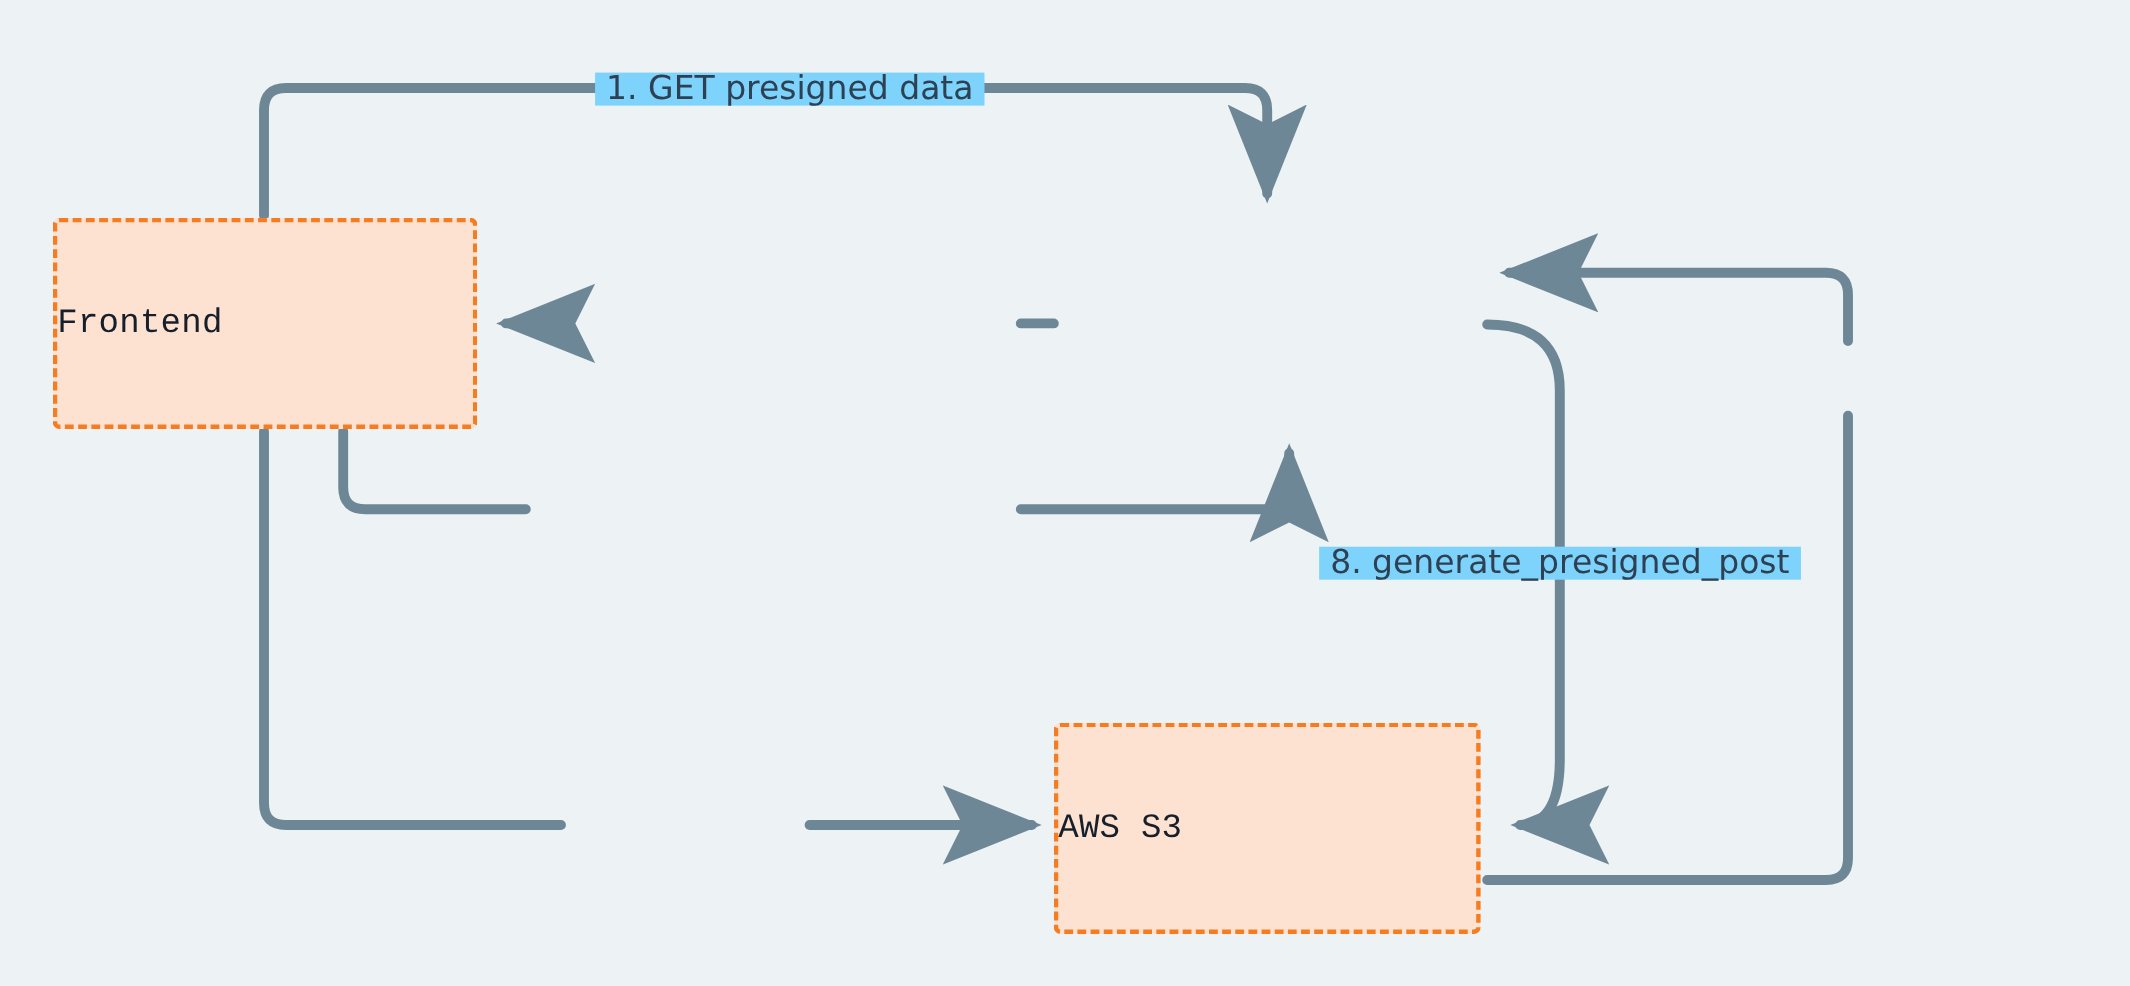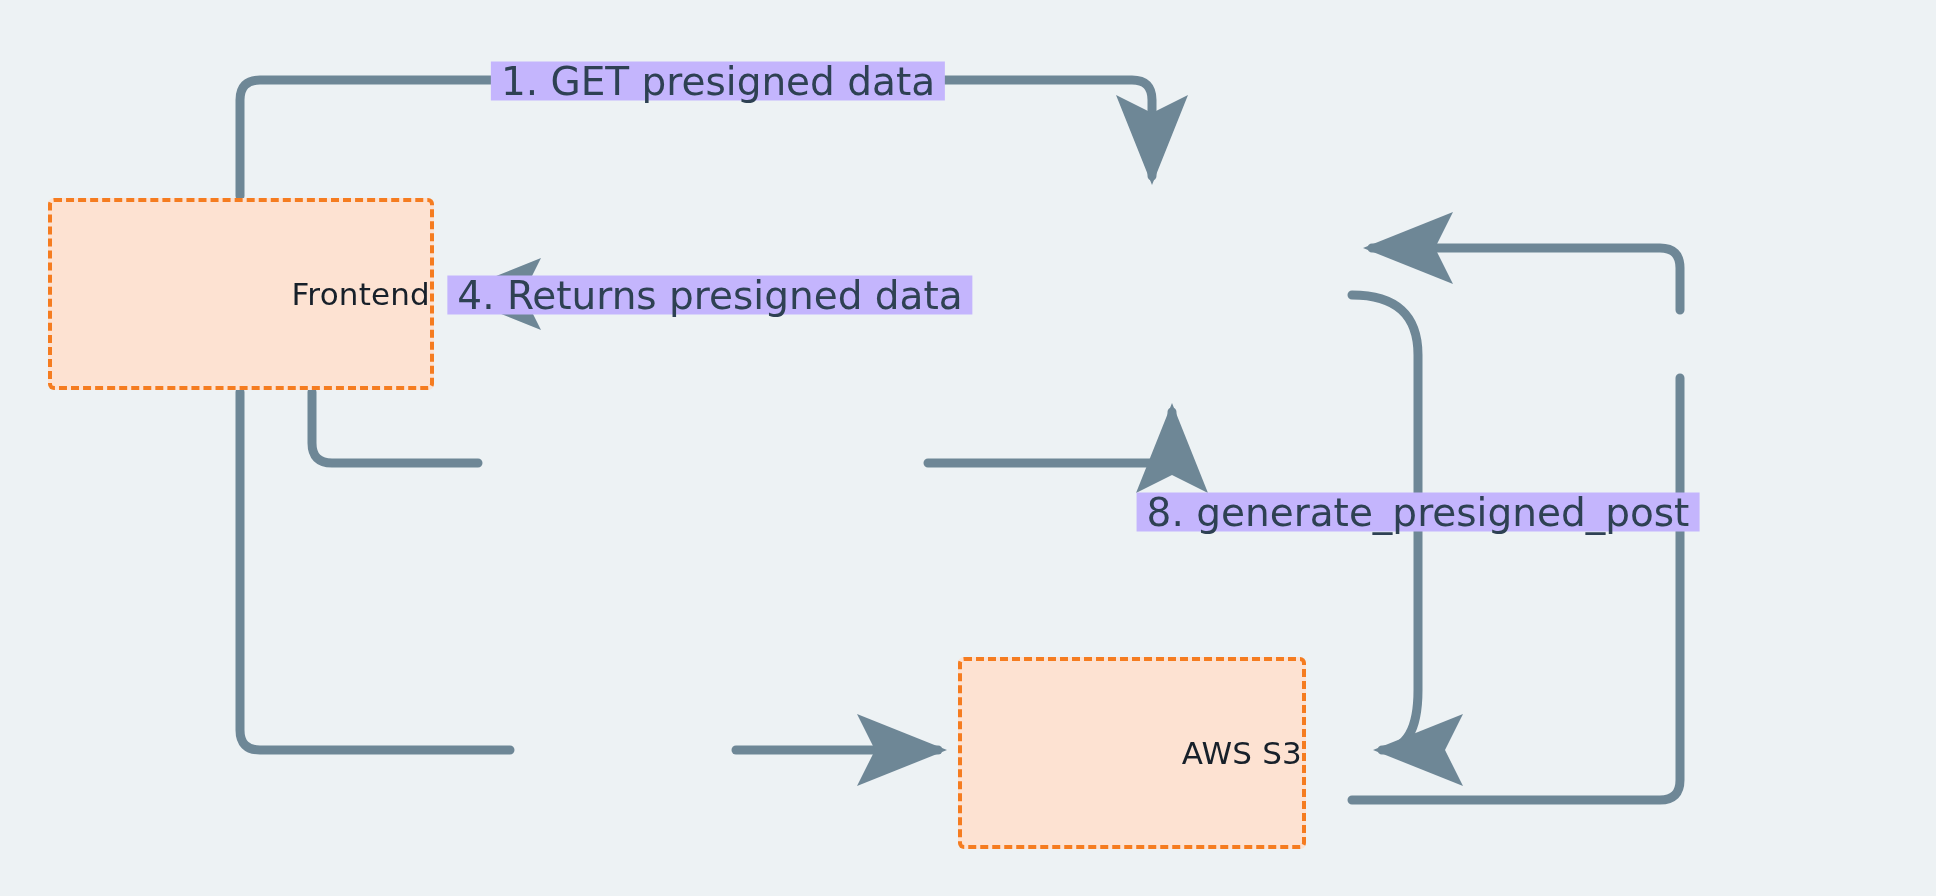--- a/index.html
+++ b/index.html
@@ -23,34 +23,35 @@
     height: 896px;
   }
   .node {
     position: absolute;
     box-sizing: border-box;
     background: #fde2d2;
     border: 4px dashed #f57c20;
     border-radius: 6px;
     display: flex;
     align-items: center;
-    justify-content: flex-end;
+    justify-content: flex-start;
+    font-family: Liberation Mono, monospace;
   }
   .node-label {
     font-size: 31px;
     color: #17202a;
     letter-spacing: 0.2px;
     white-space: pre;
   }
   .edge-label {
     position: absolute;
-    font-size: 39px;
+    font-size: 30px;
     color: #2e4153;
     white-space: pre;
-    background: #c4b5fd;
+    background: #7dd3fc;
     padding: 0 10px;
     line-height: 1;
     transform: translate(-50%, -50%);
   }
 </style>
 </head>
 <body>
 
 <div id="canvas">
 
@@ -76,26 +77,25 @@
 
     <path d="M 312,392 L 312,443 Q 312,463 332,463 L 478,463" fill="none" stroke="#6e8796" stroke-width="9" stroke-linecap="round"></path>
     <path d="M 928,463 L 1152,463 Q 1172,463 1172,443 L 1172,412" fill="none" stroke="#6e8796" stroke-width="9" stroke-linecap="round" marker-end="url(#arrowhead)"></path>
   </svg>
 
   <div class="node" style="left:48px; top:198px; width:386px; height:192px;">
     <span class="node-label">Frontend</span>
   </div>
 
 
-  <div class="node" style="left:958px; top:657px; width:348px; height:192px;">
+  <div class="node" style="left:958px; top:657px; width:388px; height:192px;">
     <span class="node-label">AWS S3</span>
   </div>
 
   <div class="edge-label" style="left:718px; top:81px;">1. GET presigned data</div>
 
   <div class="edge-label" style="left:1418px; top:512px;">8. generate_presigned_post</div>
 
 
-  <div class="edge-label" style="left:710px; top:295px;">4. Returns presigned data</div>
 
 
 
 </div>
 
 </body></html>

